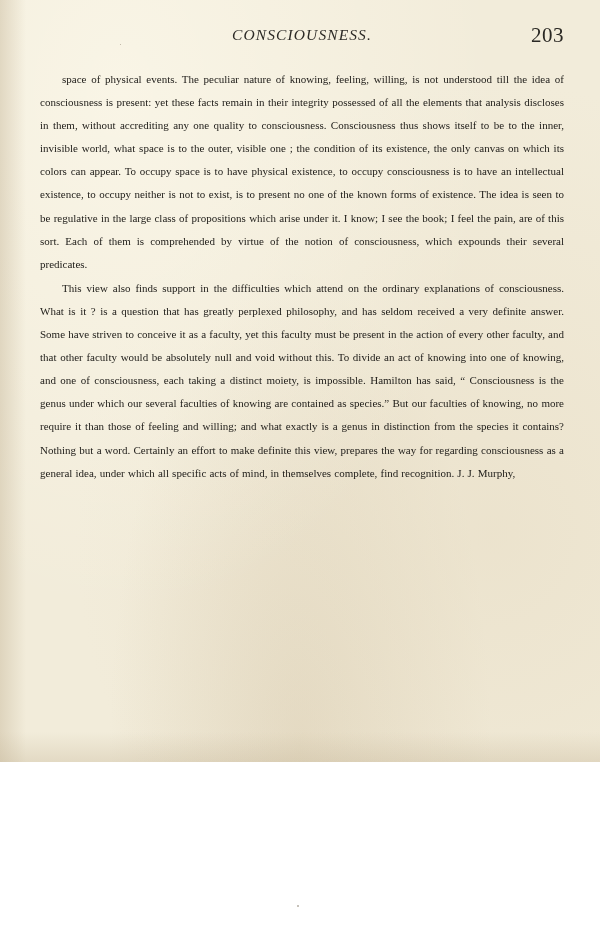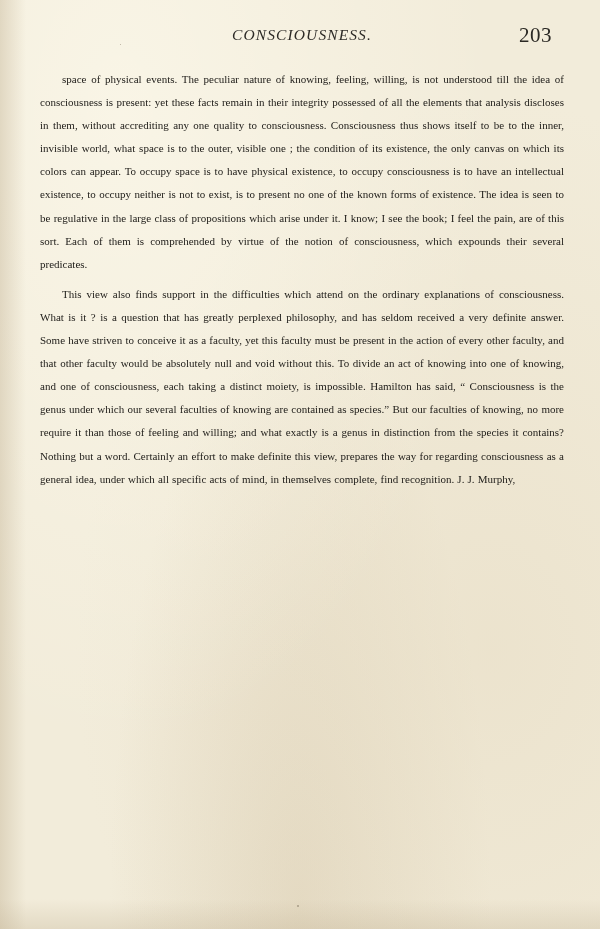--- a/index.html
+++ b/index.html
@@ -9,21 +9,21 @@
   }
   body {
     width: 600px;
     height: 929px;
     overflow: hidden;
     font-family: "Liberation Serif", serif;
   }
   .page {
     position: relative;
     width: 600px;
-    height: 929px;
+    height: 762px;
     background: #f2ecda;
     background-image:
       radial-gradient(ellipse at 20% 12%, rgba(255,252,240,0.55) 0%, rgba(255,252,240,0) 55%),
       radial-gradient(ellipse at 82% 70%, rgba(228,216,190,0.45) 0%, rgba(228,216,190,0) 60%),
       radial-gradient(ellipse at 50% 98%, rgba(214,200,172,0.5) 0%, rgba(214,200,172,0) 45%);
     box-sizing: border-box;
   }
   .page-inner {
     position: absolute;
     left: 40px;
@@ -41,21 +41,21 @@
     font-family: "Liberation Serif", serif;
     font-style: italic;
     font-weight: normal;
     font-size: 15.5px;
     letter-spacing: 1.1px;
     color: #2c2a26;
     transform: scaleX(1.0);
   }
   .folio {
     position: absolute;
-    right: 12px;
+    right: 0;
     top: -3px;
     font-size: 21px;
     color: #2b2924;
     letter-spacing: 0.5px;
   }
   .body-text {
     margin-top: 12px;
     font-size: 11px;
     line-height: 23.1px;
     color: #23211d;
@@ -63,21 +63,21 @@
     text-justify: inter-word;
     -webkit-hyphens: none;
     hyphens: none;
     word-spacing: 0.4px;
   }
   .body-text p {
     margin: 0;
     text-indent: 22px;
   }
   .body-text p + p {
-    margin-top: 7px;
+    margin-top: 1px;
   }
   .speck {
     position: absolute;
     width: 2px;
     height: 2px;
     background: rgba(120,108,88,0.55);
     border-radius: 50%;
   }
   .edge-shade-left {
     position: absolute;

